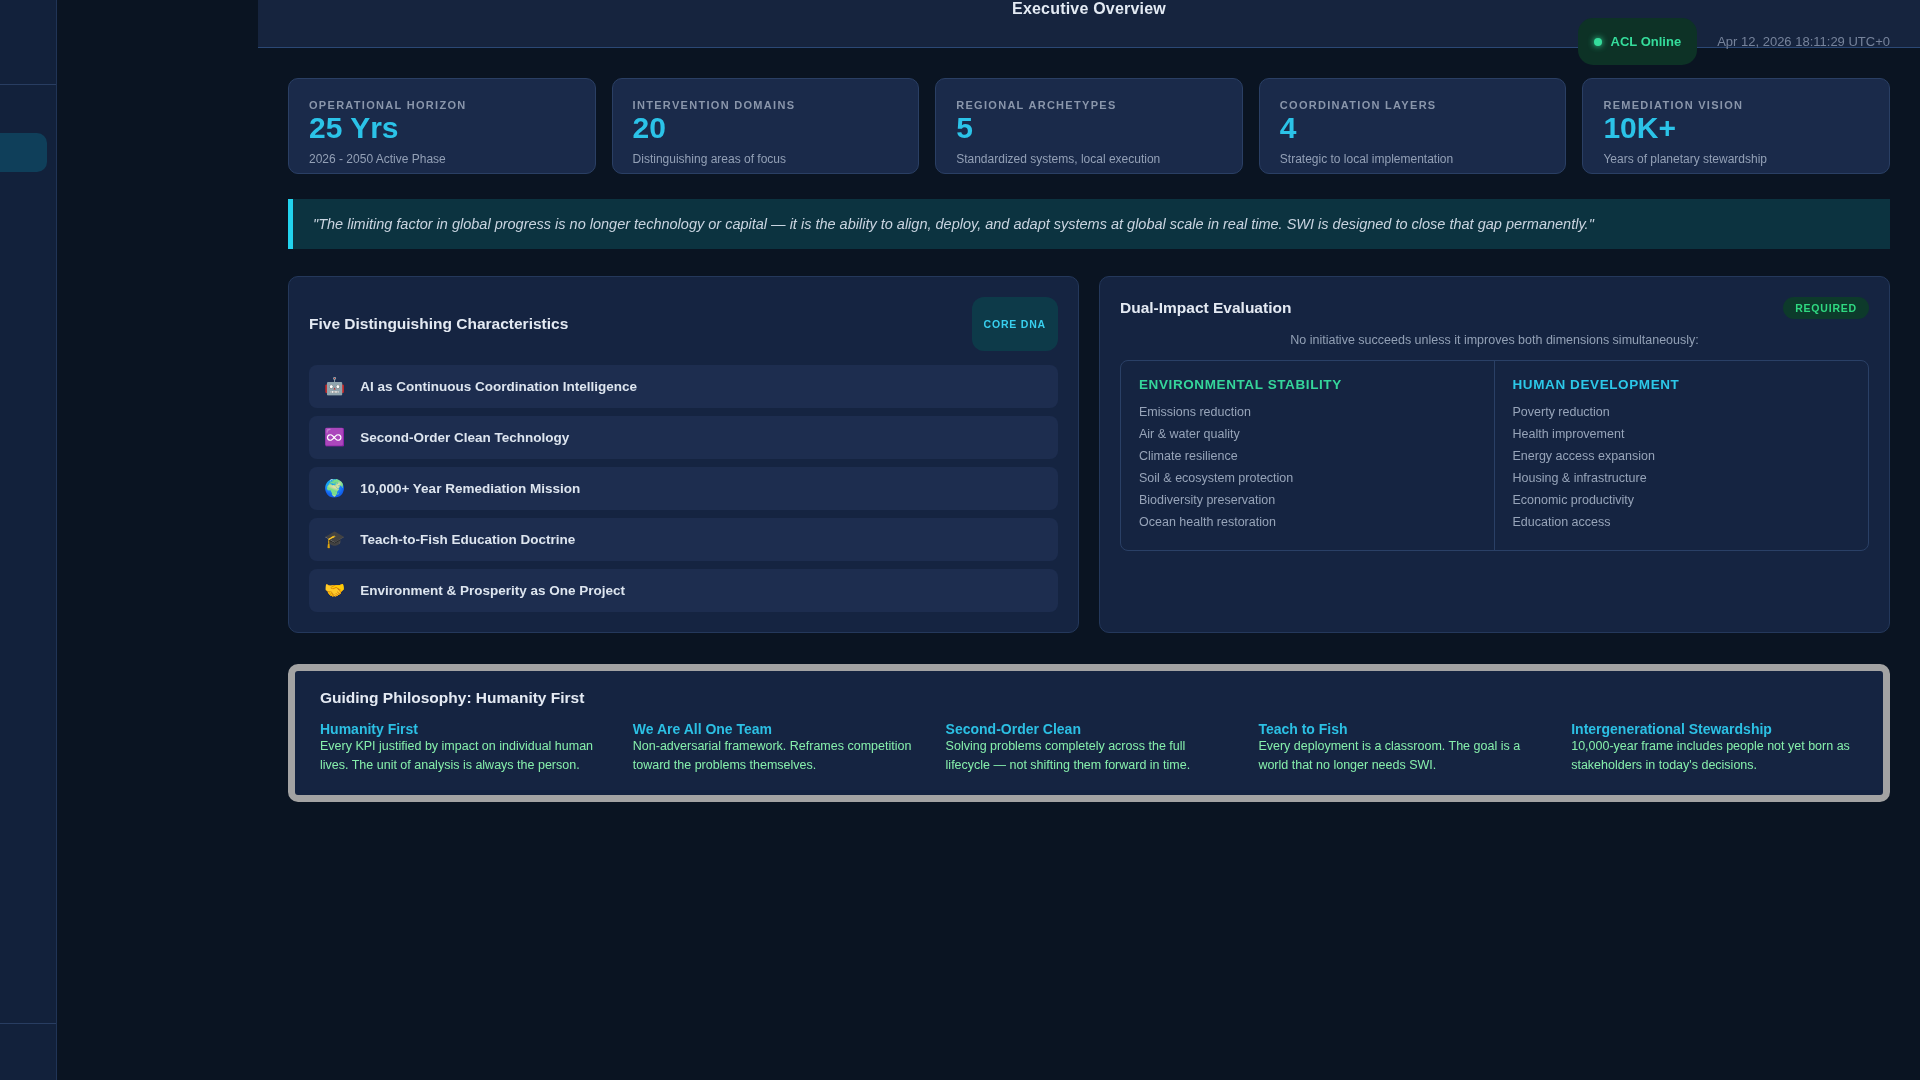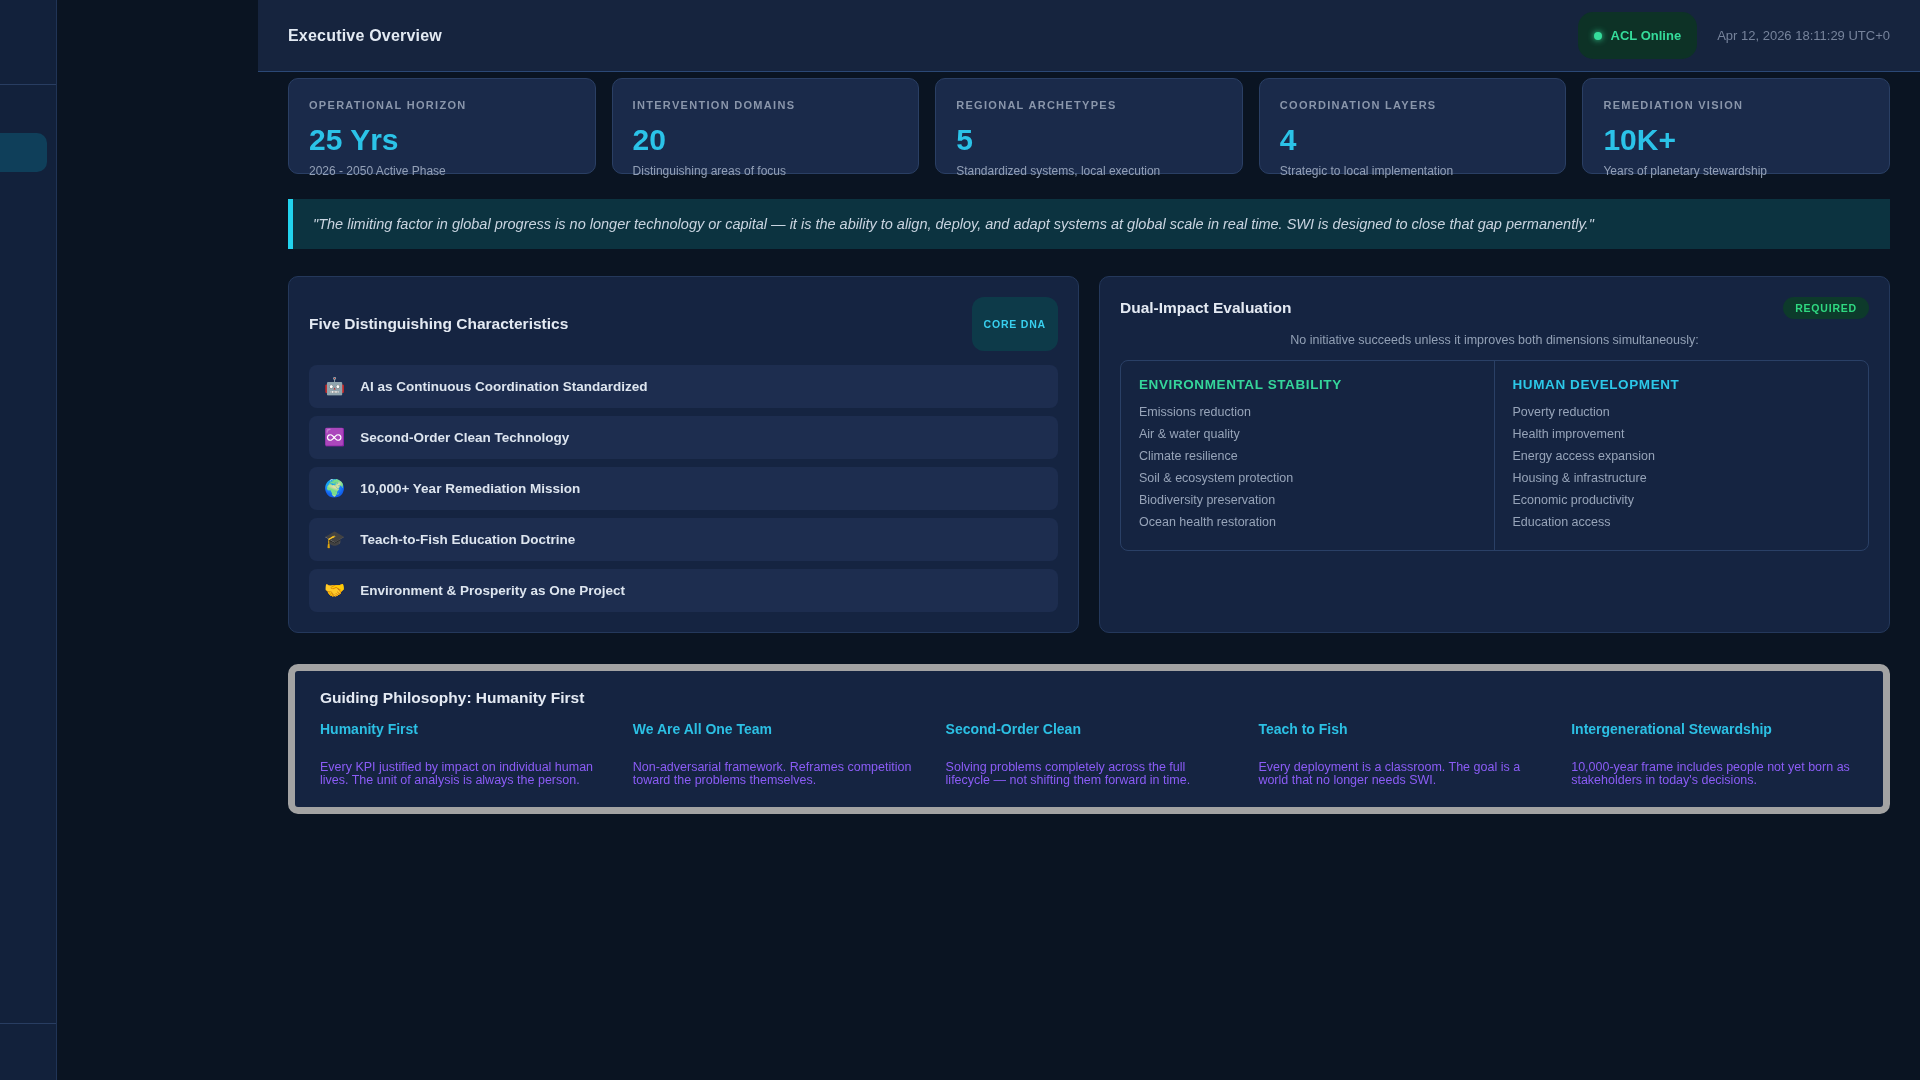--- a/index.html
+++ b/index.html
@@ -19,43 +19,43 @@
   .rail-active {
     position:absolute; top:133px; left:0; width:47px; height:39px;
     background:#0f3f5a; border-radius:0 10px 10px 0;
   }
   .rail-footer {
     position:absolute; left:0; right:0; top:1023px; bottom:0;
     border-top:1px solid #283d61;
   }
   
   .topbar {
-    position:absolute; left:258px; right:0; top:0; height:72px;
+    position:absolute; left:258px; right:0; top:0; height:48px;
     background:#16243e; border-bottom:1px solid #2b4875;
-    display:flex; align-items:center; padding:0 30px;
+    display:flex; align-items:center; padding:0 30px;flex-direction:column;
   }
   .topbar-title { font-size:16px; font-weight:bold; color:#e3eaf3; letter-spacing:0.2px; }
   .topbar-right { margin-left:auto; display:flex; align-items:center; gap:20px; }
   .status-pill {
     display:flex; align-items:center; gap:9px;
     background:#0d3226; border-radius:15px; padding:16px 16px;
   }
   .status-dot { width:8px; height:8px; border-radius:50%; background:#35dc9b; box-shadow:0 0 6px #35dc9b; }
   .status-text { color:#35dc9b; font-weight:bold; font-size:13px; }
   .timestamp { color:#76839b; font-size:13px; }
   
   .content { position:absolute; left:258px; right:0; top:56px; bottom:0; padding:22px 30px 0; }
   
   .stats { display:grid; grid-template-columns:repeat(5,1fr); gap:16px; }
   .stat-card {
     background:#1a2a4a; border:1px solid #2a3f64; border-radius:10px;
     padding:20px 20px 16px; height:96px;
   }
   .stat-label { font-size:11px; font-weight:bold; letter-spacing:1.3px; color:#8a96ab; }
-  .stat-value { font-size:30px; font-weight:bold; color:#2bc3e8; margin-top:12px; }
+  .stat-value { font-size:30px; font-weight:bold; color:#2bc3e8; margin-top:0; }
   .stat-sub { font-size:12px; color:#93a0b6; margin-top:7px; }
   
   .quote {
     margin-top:25px; height:50px; background:#0c3340;
     border-left:5px solid #22d3ee; display:flex; align-items:center;
     padding:0 20px; font-style:italic; font-size:14.5px; color:#c9d4e0;
   }
   
   .panels { margin-top:27px; display:grid; grid-template-columns:1fr 1fr; gap:20px; align-items:stretch; }
   .panel { background:#152441; border:1px solid #24385b; border-radius:10px; padding:20px; }
@@ -91,21 +91,21 @@
   .impact-item { font-size:12.5px; color:#97a4b9; line-height:15px; margin-top:7px; }
   .impact-item.first { margin-top:13px; }
   
   .philosophy {
     margin-top:31px; background:#152441; border:7px solid #a3a3a3;
     border-radius:10px; padding:18px 25px 20px;
   }
   .phil-title { font-size:15.5px; font-weight:bold; color:#e4eaf3; }
   .phil-cols { margin-top:14px; display:grid; grid-template-columns:repeat(5,1fr); gap:26px; }
   .phil-heading { font-size:14px; font-weight:bold; color:#2cc0e4; }
-  .phil-body { margin-top:24px; font-size:12.5px; line-height:13px; color:#8b5cf6; }
+  .phil-body { margin-top:0; font-size:12.5px; line-height:19px; color:#86efac; }
 </style>
 </head>
 <body>
 
 <div class="rail">
   <div class="rail-header"></div>
   <div class="rail-active"></div>
   <div class="rail-footer"></div>
 </div>
 
@@ -155,21 +155,21 @@
   <div class="panels">
 
     <div class="panel">
       <div class="panel-head">
         <div class="panel-title">Five Distinguishing Characteristics</div>
         <div class="badge-cyan">CORE DNA</div>
       </div>
       <div class="char-list">
         <div class="char-item">
           <span class="char-icon">🤖</span>
-          <span class="char-label">AI as Continuous Coordination Standardized</span>
+          <span class="char-label">AI as Continuous Coordination Intelligence</span>
         </div>
         <div class="char-item">
           <span class="char-icon">♾️</span>
           <span class="char-label">Second-Order Clean Technology</span>
         </div>
         <div class="char-item">
           <span class="char-icon">🌍</span>
           <span class="char-label">10,000+ Year Remediation Mission</span>
         </div>
         <div class="char-item">

